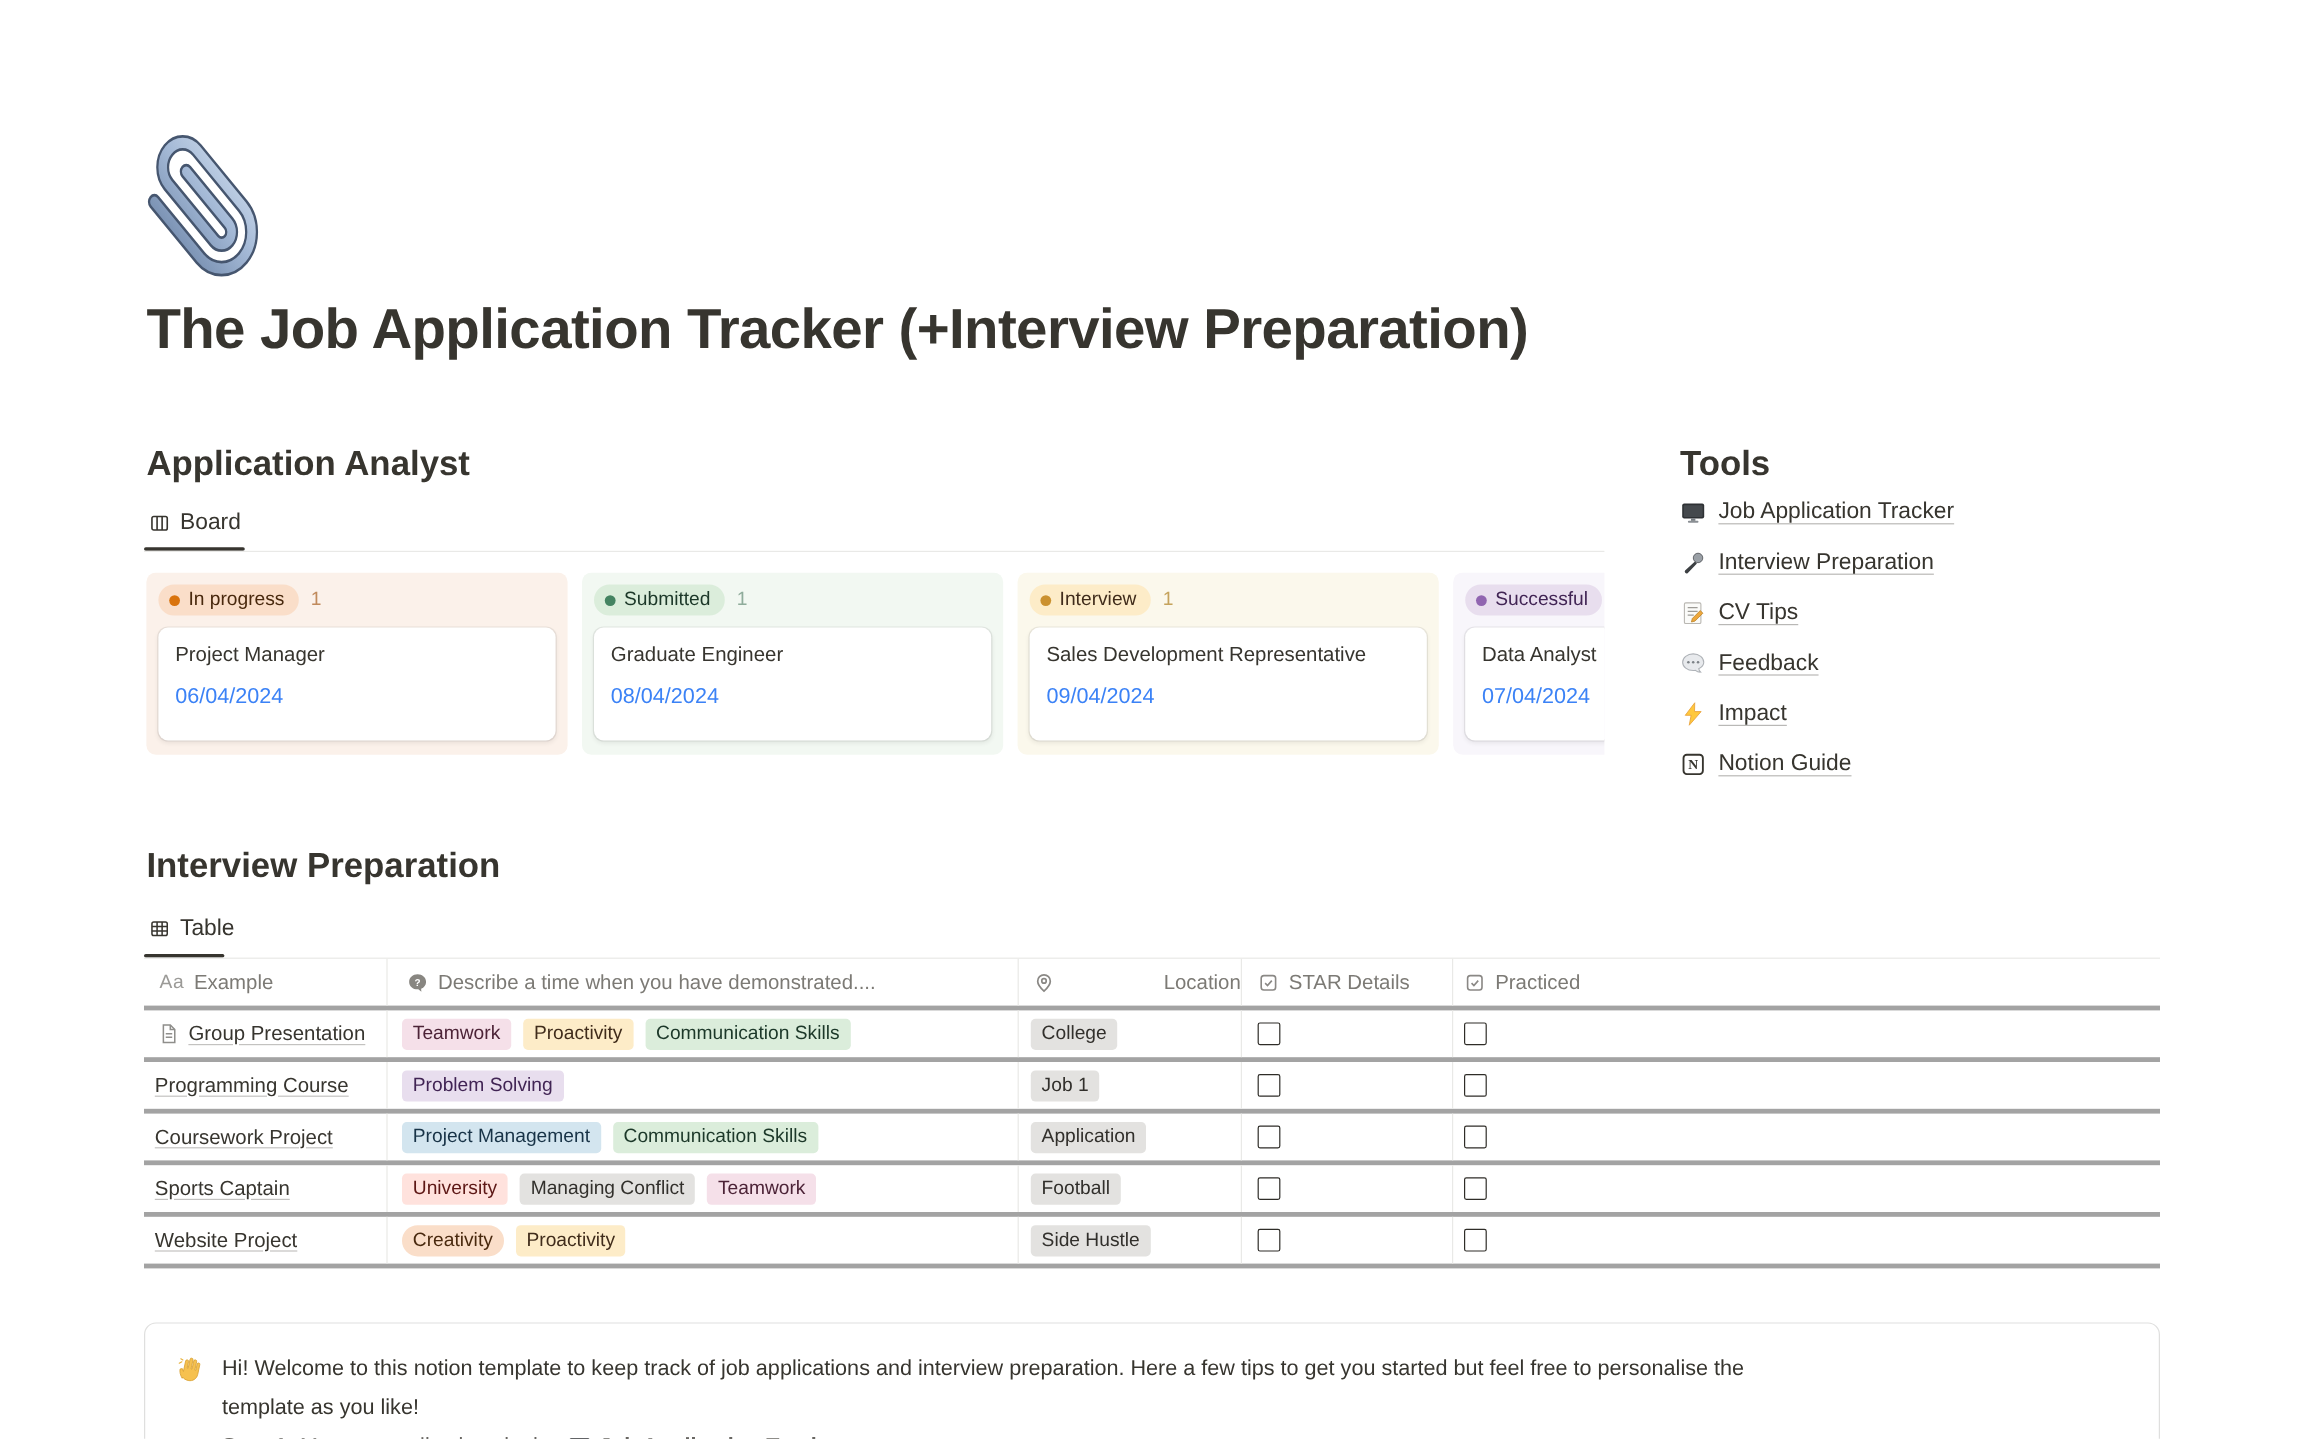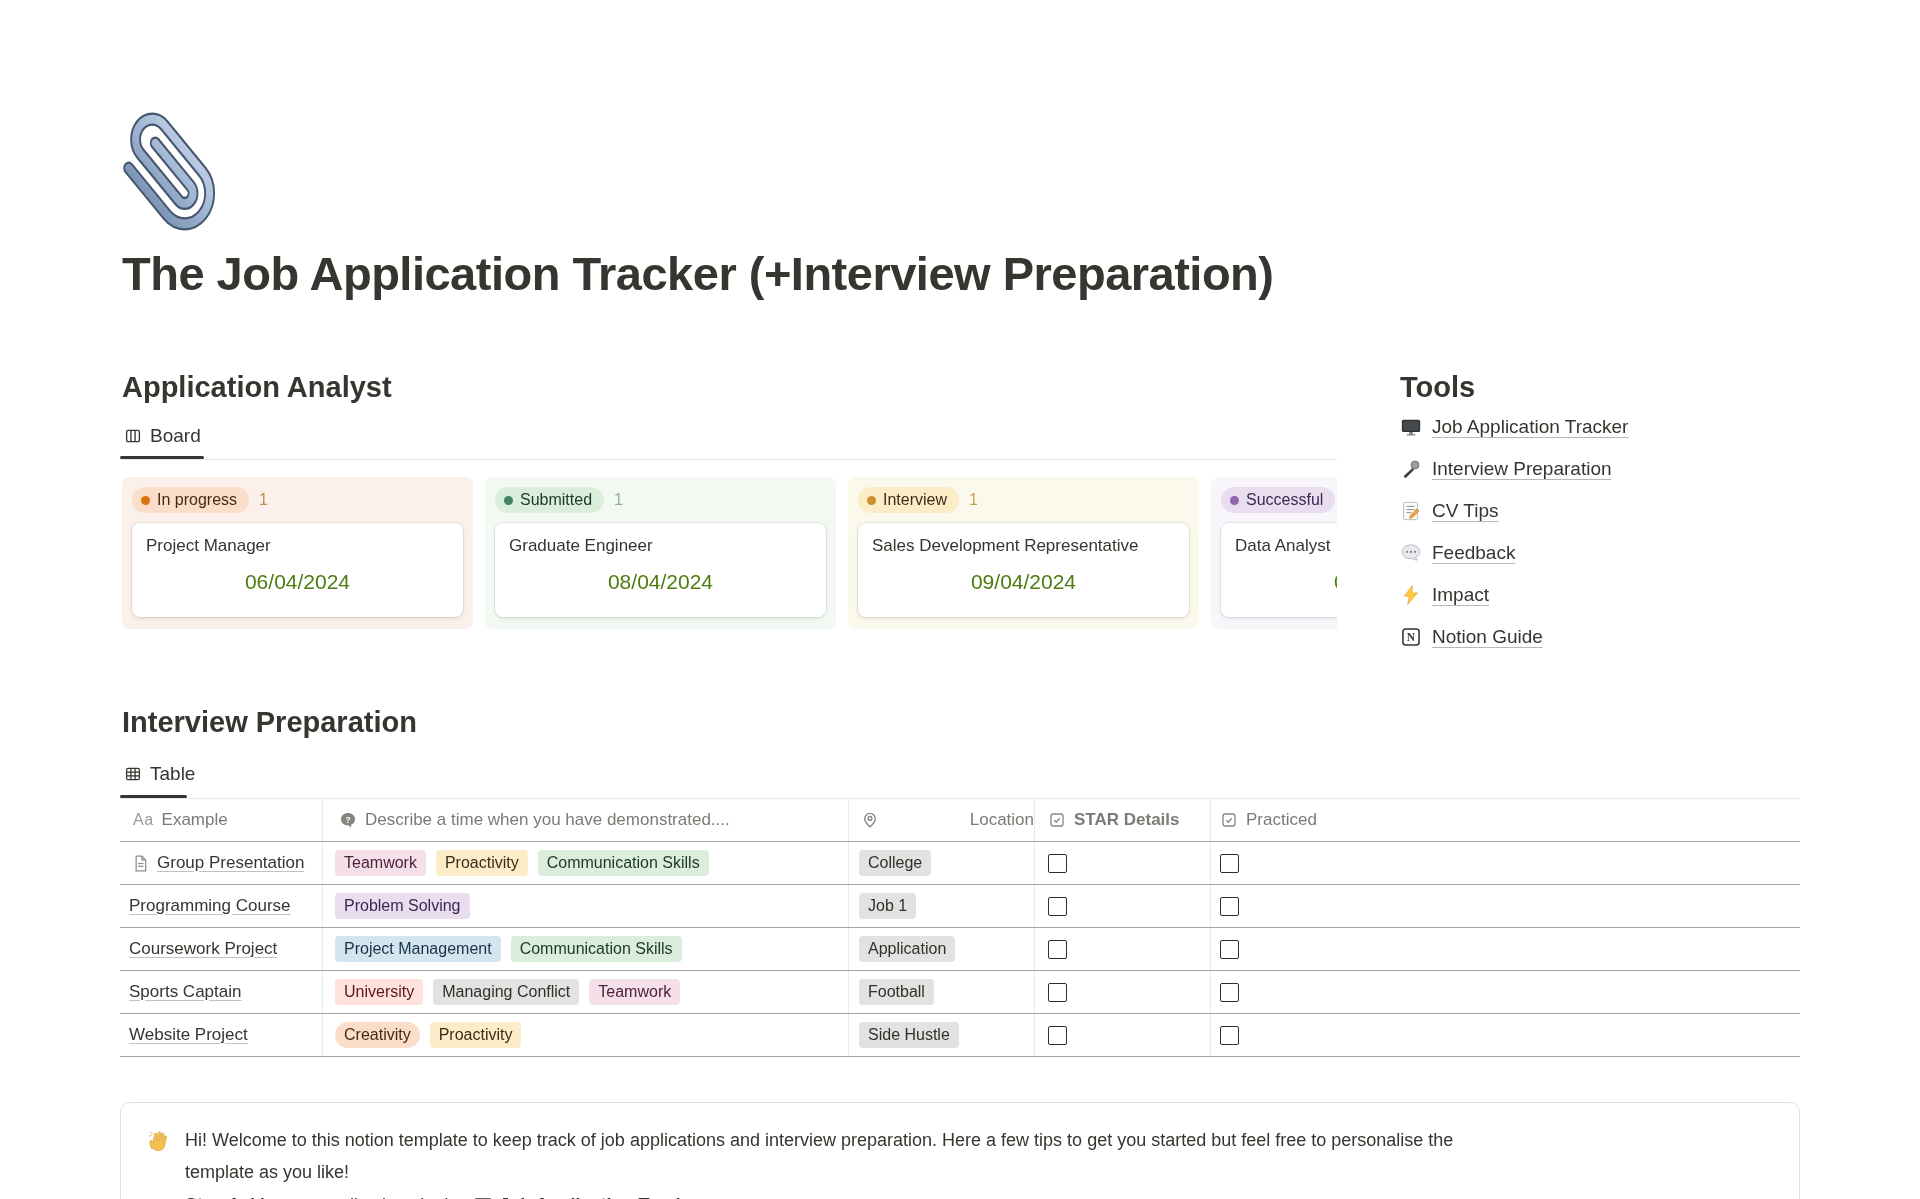--- a/index.html
+++ b/index.html
@@ -34,33 +34,33 @@
   .kcol.c0 { left:2px; } .kcol.c1 { left:365px; } .kcol.c2 { left:728px; } .kcol.c3 { left:1091px; }
   .pill-row { display:flex; align-items:center; height:26px; }
   .pill { display:inline-flex; align-items:center; gap:7px; height:26px; padding:0 12px 0 9px;
     border-radius:13px; font-size:16px; cursor:pointer; white-space:nowrap; }
   .dot { width:9px; height:9px; border-radius:50%; display:inline-block; }
   .kcount { margin-left:10px; font-size:16px; }
   .kcard { margin-top:10px; width:331px; height:94px; background:#fff; border-radius:8px;
     box-shadow:0 0 0 1px rgba(15,15,15,0.07), 0 2px 4px rgba(15,15,15,0.08);
     padding:13px 14px; cursor:pointer; }
   .kcard .ktitle { font-size:17px; font-weight:500; white-space:nowrap; }
-  .kcard .kdate { margin-top:14px; font-size:21px; color:#4d7c0f;text-align:center; }
+  .kcard .kdate { margin-top:14px; font-size:18px; color:#3b82f6; }
 
   
   #tools-list { left:1400px; top:414px; list-style:none; }
   #tools-list li { display:flex; align-items:center; gap:10px; height:25px; margin-bottom:17px; cursor:pointer; }
   #tools-list .tool-label { font-size:19px; text-decoration:underline;
     text-decoration-color:rgba(55,53,47,0.35); text-underline-offset:4px; white-space:nowrap; }
   .icon { display:inline-flex; align-items:center; justify-content:center; flex:none; }
 
   
   #table { left:120px; top:799px; width:1680px; }
   .trow { display:grid; grid-template-columns:202px 526px 186px 176px 1fr;
-    height:43px; border-bottom:1px solid #a3a3a3; align-items:center; }
+    height:43px; border-bottom:4px solid #a3a3a3; align-items:center; }
   .trow > div { height:100%; display:flex; align-items:center; }
   .trow > div + div { border-left:1px solid #E9E9E7; }
   .thead { color:#7c7a75; font-size:17px; }
   .thead .hcell { gap:8px; }
   .cell-example { padding-left:9px; }
   .thead .cell-example { padding-left:13px; }
   .cell-tags { padding-left:12px; gap:10px; }
   .cell-loc { padding-left:10px;justify-content:space-between; }
   .cell-star { padding-left:13px; }
   .cell-prac { padding-left:9px; }
@@ -274,21 +274,21 @@
     </div>
     <div class="hcell cell-loc" style="padding-left:12px; gap:8px;">
       <span class="icon">
         <svg width="18" height="18" viewBox="0 0 24 24" fill="none" stroke="#8a8885" stroke-width="1.9">
             <path d="M12 21.2s-7-6.3-7-11a7 7 0 0 1 14 0c0 4.7-7 11-7 11z"></path>
             <circle cx="12" cy="9.9" r="2.5"></circle>
           </svg>
       </span>
       <span>Location</span>
     </div>
-    <div class="hcell cell-star" style="gap:8px;font-weight:bold;">
+    <div class="hcell cell-star" style="gap:8px;">
       <span class="icon">
         <svg width="18" height="18" viewBox="0 0 24 24" fill="none" stroke="#8a8885" stroke-width="1.8">
             <rect x="4" y="4" width="16" height="16" rx="3"></rect>
             <path d="M8.4 12.4l2.6 2.6 4.8-5.4"></path>
           </svg>
       </span>
       <span>STAR Details</span>
     </div>
     <div class="hcell cell-prac" style="gap:8px;">
       <span class="icon">

